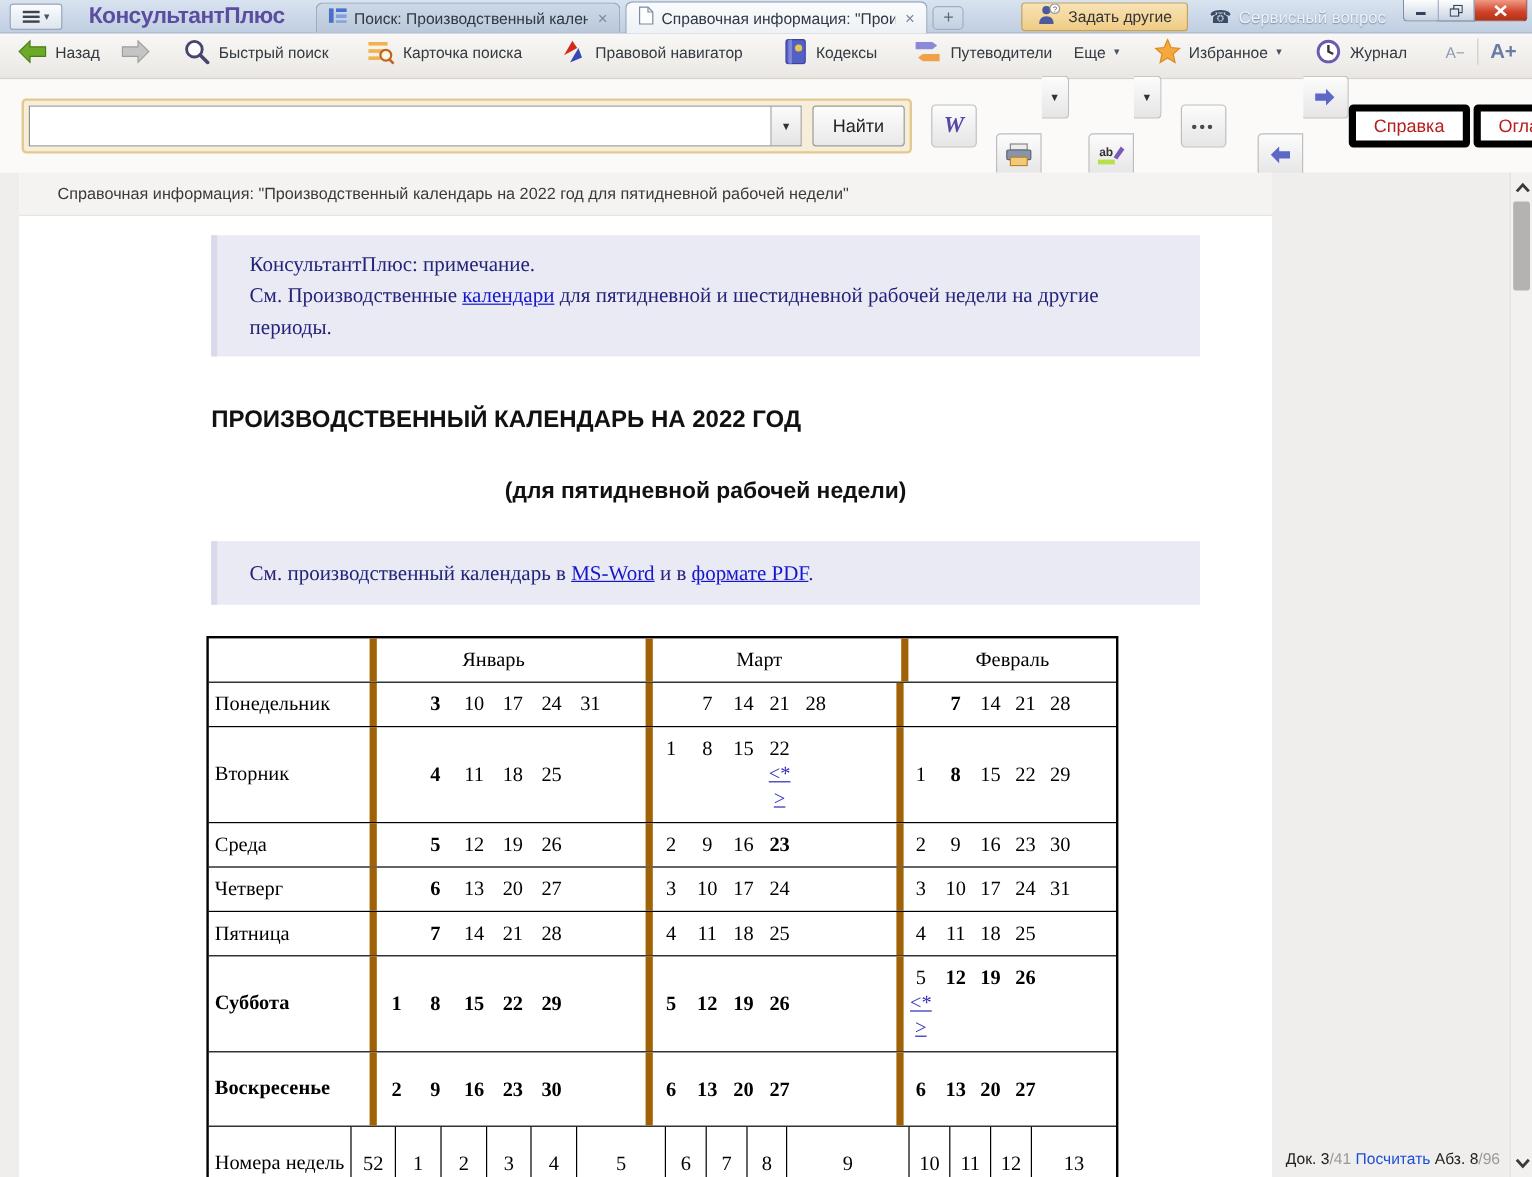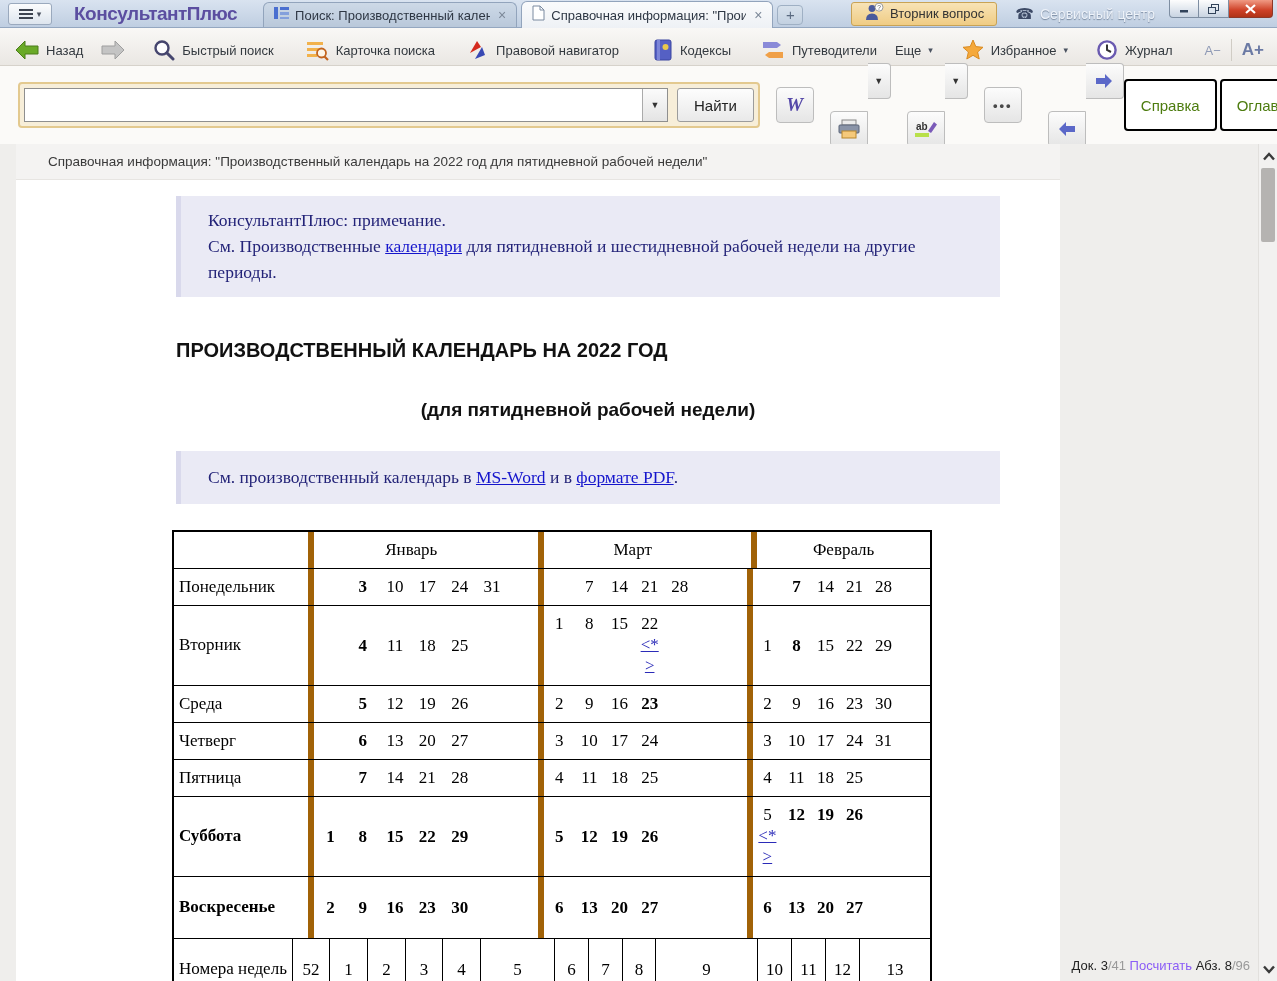--- a/index.html
+++ b/index.html
@@ -35,21 +35,21 @@
   .svc .ph { font-size:15px; color:#3d4a66; text-shadow:none; }
   .winbtns { display:flex; align-self:flex-start; margin-right:4px; }
   .wbtn { height:18px; border:1px solid #7e8ea2; border-top:none; display:flex; align-items:center; justify-content:center; cursor:pointer; }
   .wbtn.min { width:30px; border-radius:0 0 0 4px; background:linear-gradient(#fdfdfd,#c9d4e2); }
   .wbtn.max { width:30px; border-left:none; background:linear-gradient(#fdfdfd,#c9d4e2); }
   .wbtn.close { width:44px; border-left:none; border-radius:0 0 4px 0; border-color:#8d3828;
                 background:linear-gradient(#f09a84,#ce4127 60%,#b03317); }
 
   
   .toolbar { height:38px; background:linear-gradient(#f9f8f6,#eae7e3); border-bottom:1px solid #d6d2cb;
-             display:flex; align-items:flex-end; font-size:13px; color:#33393f; }
+             display:flex; align-items:flex-start; font-size:13px; color:#33393f; }
   .titem { display:flex; align-items:center; gap:7px; padding:0 9px; height:30px; border-radius:3px; cursor:pointer; white-space:nowrap; }
   .titem.disabled { cursor:default; color:#9a9a9a; }
   .tb-right { margin-left:auto; display:flex; align-items:center; }
   .fontbtn { font-size:15px; padding:0 7px; cursor:pointer; }
   .fontbtn.small { color:#8e99b5; font-size:13px; }
   .fontbtn.big { color:#6b7aa4; font-size:17px; font-weight:bold; }
   .tb-sep { width:1px; height:22px; background:#d0ccc5; margin:0 3px; }
 
   
   .searchrow { height:78px; background:#fbfaf8; display:flex; align-items:center; padding:0 34px 0 18px; }
@@ -64,22 +64,22 @@
   .sq-group { display:flex; margin-left:16px; }
   .sqbtn { width:38px; height:36px; background:linear-gradient(#fcfcfc,#e5e5e5); border:1px solid #bdbdbd;
            border-radius:4px; display:flex; align-items:center; justify-content:center; cursor:pointer; }
   .sqbtn.dd { width:23px; border-left:none; border-radius:0 4px 4px 0; font-size:9px; color:#333; }
   .sqbtn.main { border-radius:4px 0 0 4px;margin-top:48px; }
   .sqbtn.lone { border-radius:4px; }
   .wglyph { font-family:"Liberation Serif",serif; font-weight:bold; font-style:italic; font-size:19px; color:#5548a8; }
   .dots { letter-spacing:2px; color:#4a4a4a; font-size:13px; font-weight:bold; }
   .navarrows { display:flex; margin-left:26px; }
   .tanbtns { margin-left:auto; display:flex; gap:3px; }
-  .tanbtn { height:52px; padding:0 15px; background:#fff; border:2px solid #000000; border-radius:4px;
-            font-size:15px; color:#4d7c0f; cursor:pointer; font-family:inherit; }
+  .tanbtn { height:36px; padding:0 15px; background:#fff; border:6px solid #000000; border-radius:4px;
+            font-size:15px; color:#b91c1c; cursor:pointer; font-family:inherit; }
 
   
   .content { position:relative; height:837px; display:flex; background:#efeeec; }
   .doc-panel { margin-left:16px; width:1044px; background:#fff; height:100%; }
   .doc-header { height:36px; background:#f4f3f2; border-bottom:1px solid #e7e5e2; display:flex; align-items:center;
                 padding-left:32px; font-size:13.5px; color:#3a3a3a; }
   .doc-body { font-family:"Liberation Serif", serif; color:#000; }
   .notice { margin:16px 0 0 160px; width:824px; background:#eaeaf5; border-left:5px solid #d9d9ec;
             padding:11px 18px 12px 27px; font-size:17.5px; line-height:26px; color:#232378; }
   .notice.seealso { margin-top:30px; padding-top:13px; padding-bottom:14px; }
@@ -102,21 +102,21 @@
   .b { font-weight:bold; }
   .center { justify-content:center; text-align:center; }
   .fnstack { display:flex; flex-direction:column; align-items:center; line-height:1.22; }
   .fnlink { color:#2b2bb8; text-decoration:underline; cursor:pointer; }
   .wcell { border-left:1px solid #000; display:flex; align-items:center; justify-content:center; }
 
   
   .right-gray { flex:1; position:relative; background:#efeeec; }
   .statusbar { position:absolute; right:8px; bottom:8px; font-size:13px; color:#222; white-space:nowrap; }
   .statusbar .dim { color:#999; }
-  .statusbar .slink { color:#8b5cf6; cursor:pointer; }
+  .statusbar .slink { color:#1d4ed8; cursor:pointer; }
   .vscroll { width:19px; background:#f2f1f0; border-left:1px solid #e2e0dd; position:relative; }
   .sarrow { position:absolute; left:0; width:19px; height:20px; display:flex; align-items:center; justify-content:center; cursor:pointer; }
   .sarrow.up { top:2px; } .sarrow.down { bottom:2px; }
   .sthumb { position:absolute; left:2px; top:24px; width:14px; height:74px; background:#b5b3b1; border-radius:2px; cursor:pointer; }
 </style>
 </head>
 <body>
 
 <div class="app">
 
@@ -160,26 +160,26 @@
 
     <div class="ask-btn">
       <span>
         <svg width="20" height="18">
             <circle cx="8" cy="5.5" r="3.4" fill="#4a5a9c"></circle>
             <path d="M2 17 Q2 10.5 8 10.5 Q14 10.5 14 17 Z" fill="#4a5a9c"></path>
             <circle cx="15" cy="4.2" r="4" fill="#fff" stroke="#999"></circle>
             <text x="15" y="6.8" font-size="6.5" text-anchor="middle" fill="#555">?</text>
           </svg>
       </span>
-      <span>Вторник вопрос</span>
+      <span>Задать другие</span>
     </div>
 
     <div class="svc">
       <span class="ph">☎</span>
-      <span>Сервисный центр</span>
+      <span>Сервисный вопрос</span>
     </div>
 
     <div class="winbtns">
       <div class="wbtn min">
         <svg width="10" height="9">
             <rect x="1" y="6" width="8" height="2.5" fill="#32435a"></rect>
           </svg>
       </div>
       <div class="wbtn max">
         <svg width="11" height="10">

